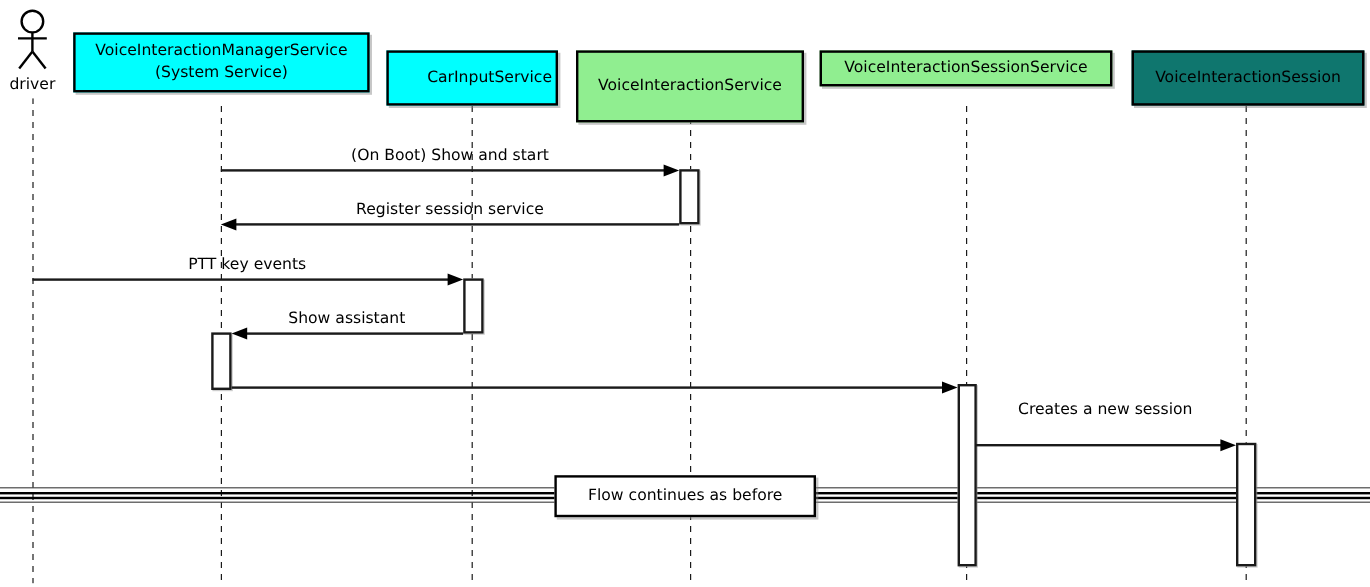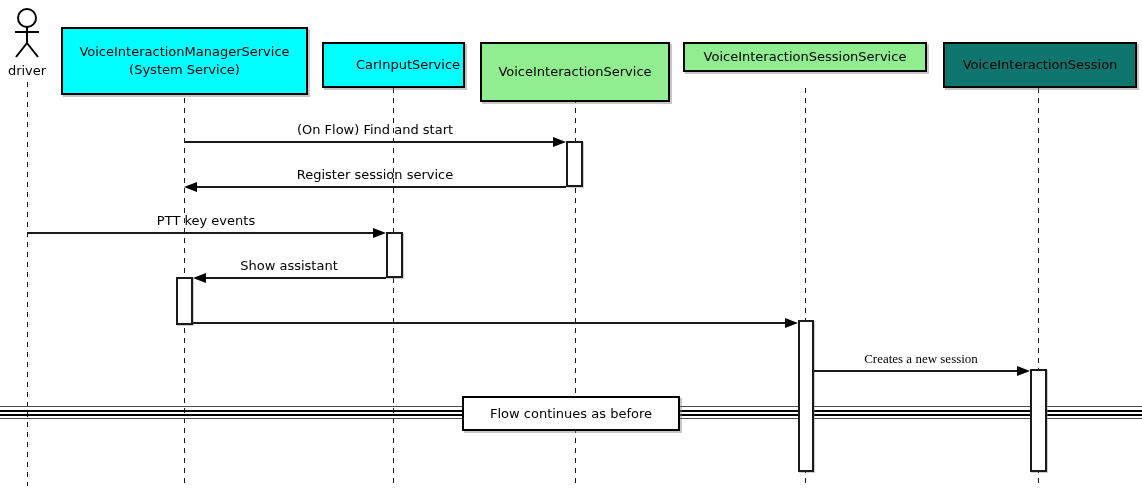--- a/index.html
+++ b/index.html
@@ -44,21 +44,21 @@
     border: 2px solid #000;
     display: flex;
     flex-direction: column;
     align-items: center;
     justify-content: center;
     text-align: center;
     line-height: 18px;
     z-index: 3;
     box-shadow: 2px 2px 0 rgba(130,130,130,0.45);
   }
-  .p-vims      { left: 61px;  top: 27px; width: 247px; height: 68px; }
+  .p-vims      { left: 61px;  top: 27px; width: 247px; height: 50px; }
   .p-carinput  { left: 322px; top: 42px; width: 143px; height: 46px; padding-left: 29px; }
   .p-vis       { left: 480px; top: 42px; width: 190px; height: 60px; }
   .p-viss      { left: 683px; top: 42px; width: 244px; height: 30px; }
   .p-visession { left: 943px; top: 42px; width: 194px; height: 46px; }
 
   
   .activation {
     position: absolute;
     background: #fff;
     border: 2px solid #1a1a1a;
@@ -104,21 +104,21 @@
   .m4-line  { left: 205px; top: 277px; width: 181px; }
   .m4-head  { left: 193px; top: 272.5px; }
   .m4-label { left: 289px; top: 258px; }
 
   .m5-line  { left: 193px; top: 322px; width: 593px; }
   .m5-head  { left: 785px; top: 317.5px; }
   .m5-label { left: 495px; top: 303px; }
 
   .m6-line  { left: 813px; top: 370px; width: 205px; }
   .m6-head  { left: 1017px; top: 365.5px; }
-  .m6-label { left: 921px; top: 351px; font-family: Liberation Serif, serif; }
+  .m6-label { left: 921px; top: 334px; }
 
   
   .divider-line { position: absolute; left: 0; width: 1142px; z-index: 2; }
   .dl-1 { top: 406px; height: 1px; background: #4a4a4a; }
   .dl-2 { top: 410px; height: 2px; background: #000; }
   .dl-3 { top: 413.5px; height: 2px; background: #000; }
   .dl-4 { top: 418px; height: 1px; background: #4a4a4a; }
   .divider-box {
     position: absolute;
     left: 462px; top: 396px; width: 218px; height: 35px;
@@ -171,21 +171,21 @@
   <div class="participant p-visession" style="background: #0f766e;">
     <span>VoiceInteractionSession</span>
   </div>
 
   <div class="activation a-vis"></div>
   <div class="activation a-carinput"></div>
   <div class="activation a-vims"></div>
   <div class="activation a-viss"></div>
   <div class="activation a-visession"></div>
 
-  <div class="msg-label m1-label">(On Flow) Find and start</div>
+  <div class="msg-label m1-label">(On Boot) Show and start</div>
   <div class="msg-line m1-line"></div>
   <div class="arrowhead arrow-right m1-head"></div>
 
   <div class="msg-label m2-label">Register session service</div>
   <div class="msg-line m2-line"></div>
   <div class="arrowhead arrow-left m2-head"></div>
 
   <div class="msg-label m3-label">PTT key events</div>
   <div class="msg-line m3-line"></div>
   <div class="arrowhead arrow-right m3-head"></div>

